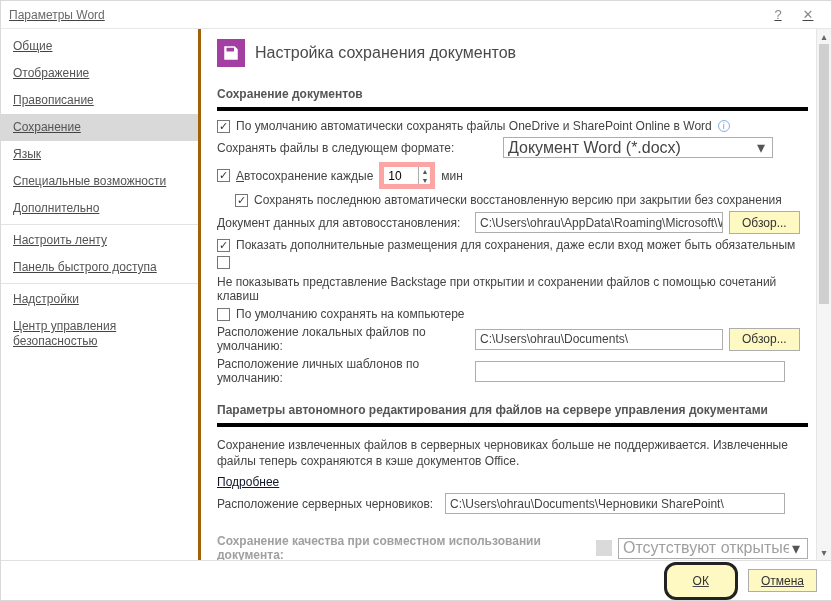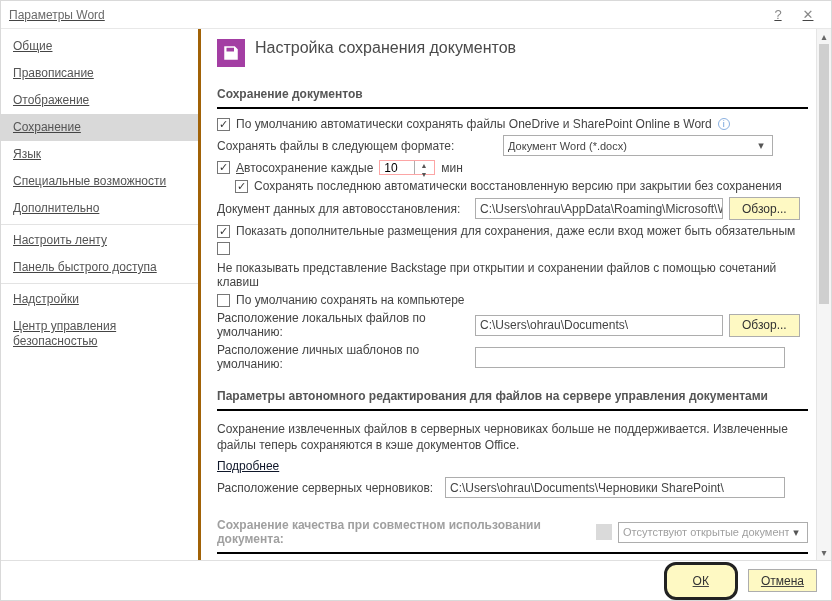--- a/index.html
+++ b/index.html
@@ -11,38 +11,38 @@
   .body { flex:1; display:flex; overflow:hidden; position:relative;}
   .sidebar { width:200px; border-right:3px solid #a16207; padding-top:4px; background:#fff;}
   .sidebar .item { padding:6px 12px; color:#555; cursor:default; line-height:15px;}
   .sidebar .item.sel { background:#d9d9d9; }
   .sidebar .sep { height:1px; background:#e3e3e3; margin:2px 0;}
   .main { flex:1; position:relative; display:flex; flex-direction:column;}
   .scroll { position:absolute; left:0; right:15px; top:0; bottom:0; overflow:hidden; padding:10px 8px 0 16px;}
   .scrollbar { position:absolute; right:0; top:0; bottom:0; width:15px; background:#f5f5f5; border-left:1px solid #e5e5e5;}
   .scrollbar .arrow { height:15px; text-align:center; color:#666; font-size:10px; line-height:15px;}
   .scrollbar .thumb { position:absolute; left:2px; right:2px; top:15px; height:260px; background:#cfcfcf;}
-  .heading { display:flex; margin-bottom:12px;}
+  .heading { display:flex; align-items:center; margin-bottom:12px;}
   .heading .icon { width:28px; height:28px; background:#a33ea3; margin-right:10px; display:flex; align-items:center; justify-content:center;}
   .heading .icon svg { width:18px; height:18px;}
   .heading h2 { font-size:16px; font-weight:normal; color:#4a4a4a; margin:0;}
-  .section-title { font-weight:600; color:#555; padding:8px 0 6px 0; border-bottom:2px solid #000000; margin-bottom:8px; display:flex; align-items:center; gap:8px;}
+  .section-title { font-weight:600; color:#555; padding:8px 0 6px 0; border-bottom:4px solid #000000; margin-bottom:8px; display:flex; align-items:center; gap:8px;}
   .section-title.disabled { color:#A0A0A0;}
   .row { display:flex; align-items:center; margin:4px 0; gap:6px; flex-wrap:wrap;}
   .indent1 { padding-left:18px; }
   .chk { width:13px; height:13px; border:1px solid #767676; display:inline-flex; align-items:center; justify-content:center; background:#fff; flex-shrink:0; font-size:11px; color:#333;}
   .chk.checked::after { content:"✓"; line-height:11px;}
   .label { color:#444;}
   .link { color:#0f172a; cursor:default; text-decoration:underline;}
   .info { display:inline-block; width:12px; height:12px; border:1px solid #8ab0e0; border-radius:50%; color:#6a9bd8; font-size:9px; line-height:10px; text-align:center;}
-  .combo { border:1px solid #adadad; height:21px; display:flex; align-items:center; background:#fff; font-size:11px; padding:0 4px;}
+  .combo { border:1px solid #adadad; height:21px; display:flex; align-items:center; background:#fff; font-size:16px; padding:0 4px;}
   .combo .val { flex:1; white-space:nowrap; overflow:hidden;}
   .combo .caret { width:14px; text-align:center; color:#555;}
   .textbox { border:1px solid #adadad; height:21px; padding:0 4px; background:#fff; display:flex; align-items:center; overflow:hidden; white-space:nowrap;}
-  .spin { display:flex; border:1px solid #fca5a5; height:15px; width:56px; align-items:stretch;}
+  .spin { display:flex; border:5px solid #fca5a5; height:27px; width:56px; align-items:stretch;}
   .spin input { border:none; width:34px; text-align:left; padding:0 4px; font-size:12px;}
   .spin .arrows { width:18px; display:flex; flex-direction:column; border-left:1px solid #adadad;}
   .spin .arrows div { flex:1; text-align:center; font-size:7px; color:#555; line-height:9px;}
   .btn { border:1px solid #adadad; background:#fef9c3; height:23px; padding:0 12px; display:inline-flex; align-items:center; justify-content:center; font-size:12px; color:#333; cursor:default;}
   .btn.primary-outline { border:3px solid #222; border-radius:12px; height:26px; padding:16px 26px;}
   .footer { height:40px; border-top:1px solid #e0e0e0; display:flex; align-items:center; justify-content:flex-end; gap:10px; padding:0 14px; background:#fff;}
   .docselect { display:flex; align-items:center; gap:6px; margin-left:auto;}
   .docselect .docico { width:16px;height:16px; background:#dadada; display:inline-block;}
   u.key { text-decoration:underline;}
   .section-title .combo { font-weight:normal;}
@@ -52,22 +52,22 @@
 
 <div class="window">
   <div class="titlebar">
     <span class="title">Параметры Word</span>
     <span class="winbtn">?</span>
     <span class="winbtn">✕</span>
   </div>
   <div class="body">
     <div class="sidebar">
       <div class="item">Общие</div>
+      <div class="item">Отображение</div>
       <div class="item">Правописание</div>
-      <div class="item">Отображение</div>
       <div class="item sel">Сохранение</div>
       <div class="item">Язык</div>
       <div class="item">Специальные возможности</div>
       <div class="item">Дополнительно</div>
       <div class="sep"></div>
       <div class="item">Настроить ленту</div>
       <div class="item">Панель быстрого доступа</div>
       <div class="sep"></div>
       <div class="item">Надстройки</div>
       <div class="item">Центр управления безопасностью</div>

